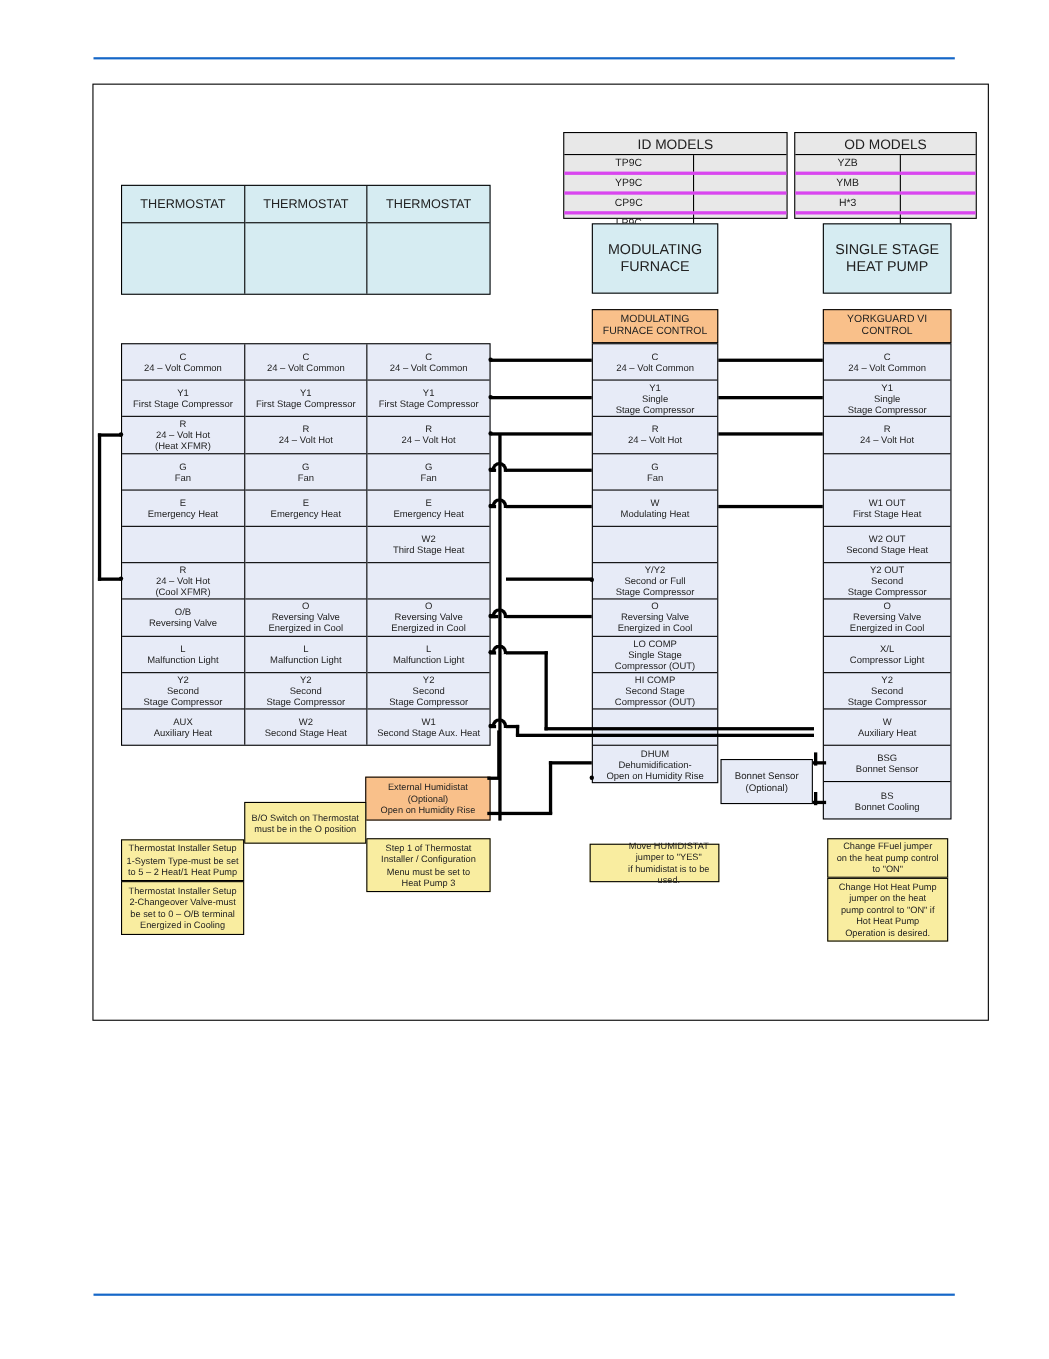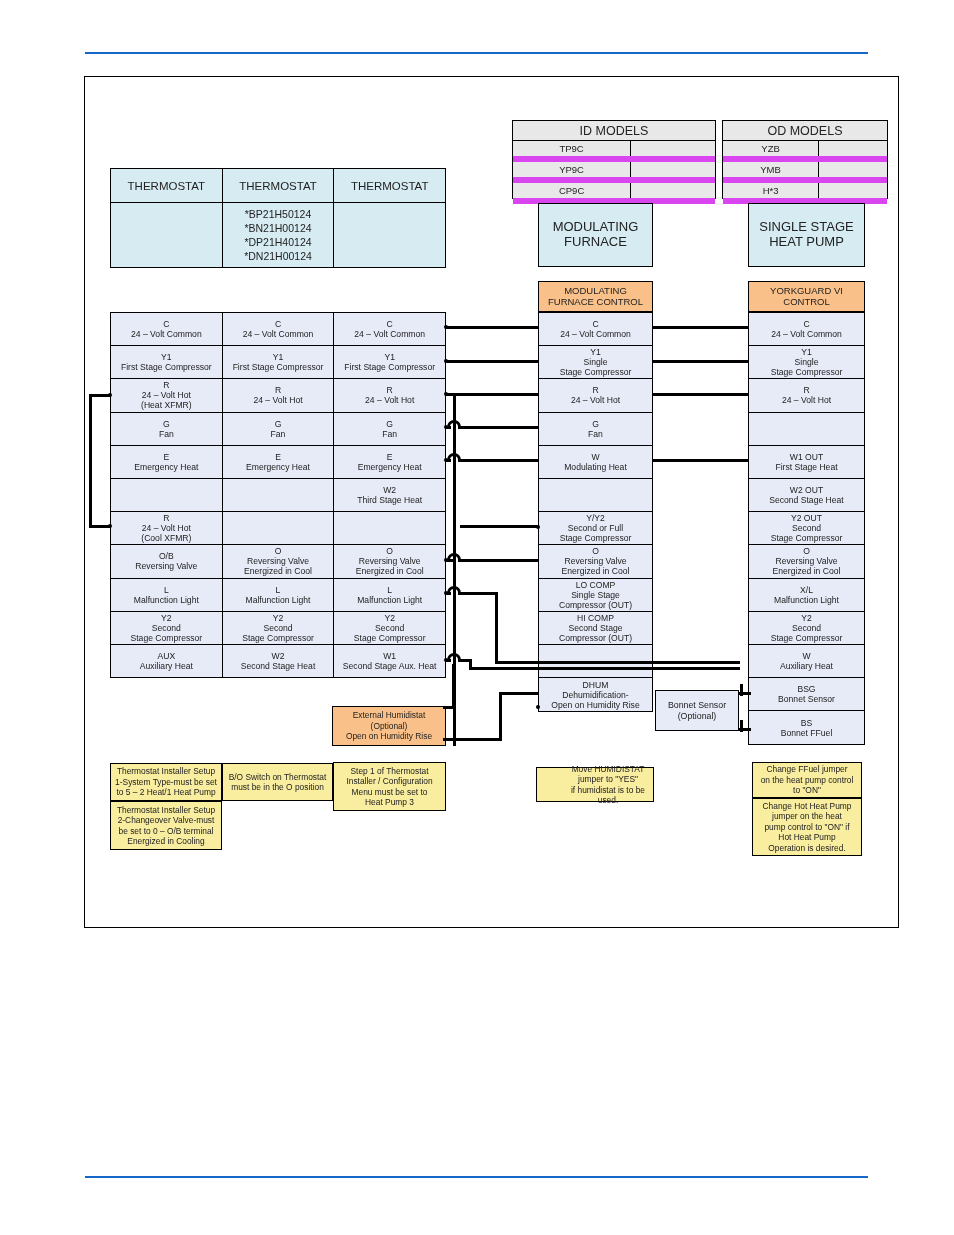--- a/index.html
+++ b/index.html
@@ -20,21 +20,21 @@
          border:1.5px solid #000;background:#fff;box-sizing:border-box;}
 
   
   .box{position:absolute;box-sizing:border-box;border:1px solid #000;
        display:flex;flex-direction:column;align-items:center;justify-content:center;
        text-align:center;line-height:1.15;}
 
   .model-tbl{position:absolute;border:1.5px solid #000;box-sizing:border-box;background:#e8e8e8;}
   .model-hdr{height:19px;display:flex;align-items:center;justify-content:center;
              font-size:12.5px;color:#222;border-bottom:1px solid #000;}
-  .model-row{height:15px;display:flex;border-bottom:6px solid #d946ef;}
+  .model-row{height:15px;display:flex;border-bottom:3px solid #d946ef;}
   .model-row:last-child{border-bottom:none;}
   .model-row .c1{flex:0 0 58%;border-right:1px solid #000;display:flex;align-items:center;
                  justify-content:center;font-size:9.5px;color:#222;}
   .model-row .c2{flex:1;}
 
   
   .equip{background:#d6ecf2;border:1.5px solid #000;font-size:13px;color:#222;}
 
   
   .tstat-tbl{position:absolute;left:110px;top:168px;width:336px;height:100px;
@@ -124,24 +124,20 @@
         <div class="c2"></div>
     </div>
   </div>
 
   <div class="tstat-tbl">
     <div class="tstat-col">
       <div class="th">THERMOSTAT</div>
     </div>
     <div class="tstat-col">
       <div class="th">THERMOSTAT</div>
-      <div class="tb">*BP21H50124
-*BN21H00124
-*DP21H40124
-*DN21H00124</div>
     </div>
     <div class="tstat-col">
       <div class="th">THERMOSTAT</div>
     </div>
   </div>
 
   <div class="box equip" style="left:538px;top:203px;width:115px;height:64px;white-space:pre-line;">MODULATING
 FURNACE</div>
   <div class="box equip" style="left:748px;top:203px;width:117px;height:64px;white-space:pre-line;">SINGLE STAGE
 HEAT PUMP</div>
@@ -273,47 +269,47 @@
 First Stage Heat</div>
     <div class="trow" style="height:33.2px">W2 OUT
 Second Stage Heat</div>
     <div class="trow" style="height:33.2px">Y2 OUT
 Second
 Stage Compressor</div>
     <div class="trow" style="height:33.2px">O
 Reversing Valve
 Energized in Cool</div>
     <div class="trow" style="height:33.2px">X/L
-Malfunction Light</div>
+Compressor Light</div>
     <div class="trow" style="height:33.2px">Y2
 Second
 Stage Compressor</div>
     <div class="trow" style="height:33.2px">W
 Auxiliary Heat</div>
     <div class="trow" style="height:33.2px">BSG
 Bonnet Sensor</div>
     <div class="trow" style="height:34px">BS
-Bonnet FFuel</div>
+Bonnet Cooling</div>
   </div>
 
   <div class="box note-orange" style="left:332px;top:706px;width:114px;height:40px;font-size:8.4px;color:#222;white-space:pre-line;line-height:1.25;">External Humidistat
 (Optional)
 Open on Humidity Rise</div>
 
   <div class="box" style="left:655px;top:690px;width:84px;height:41px;background:#e7ebf7;font-size:8.8px;color:#222;white-space:pre-line;">Bonnet Sensor
 (Optional)</div>
 
   <div class="note" style="left:110px;top:763px;width:112px;height:38px;">Thermostat Installer Setup
 1-System Type-must be set
 to 5 – 2 Heat/1 Heat Pump</div>
   <div class="note" style="left:110px;top:801px;width:112px;height:49px;">Thermostat Installer Setup
 2-Changeover Valve-must
 be set to 0 – O/B terminal
 Energized in Cooling</div>
-  <div class="note" style="left:222px;top:763px;width:111px;height:38px;">B/O Switch on Thermostat
+  <div class="note" style="left:222px;top:729px;width:111px;height:38px;">B/O Switch on Thermostat
 must be in the O position</div>
   <div class="note" style="left:333px;top:762px;width:113px;height:49px;">Step 1 of Thermostat
 Installer / Configuration
 Menu must be set to
 Heat Pump 3</div>
   <div class="note" style="left:536px;top:767px;width:118px;height:35px;padding-left:28px;">Move HUMIDISTAT
 jumper to "YES"
 if humidistat is to be used.</div>
   <div class="note" style="left:752px;top:762px;width:110px;height:36px;">Change FFuel jumper
 on the heat pump control

